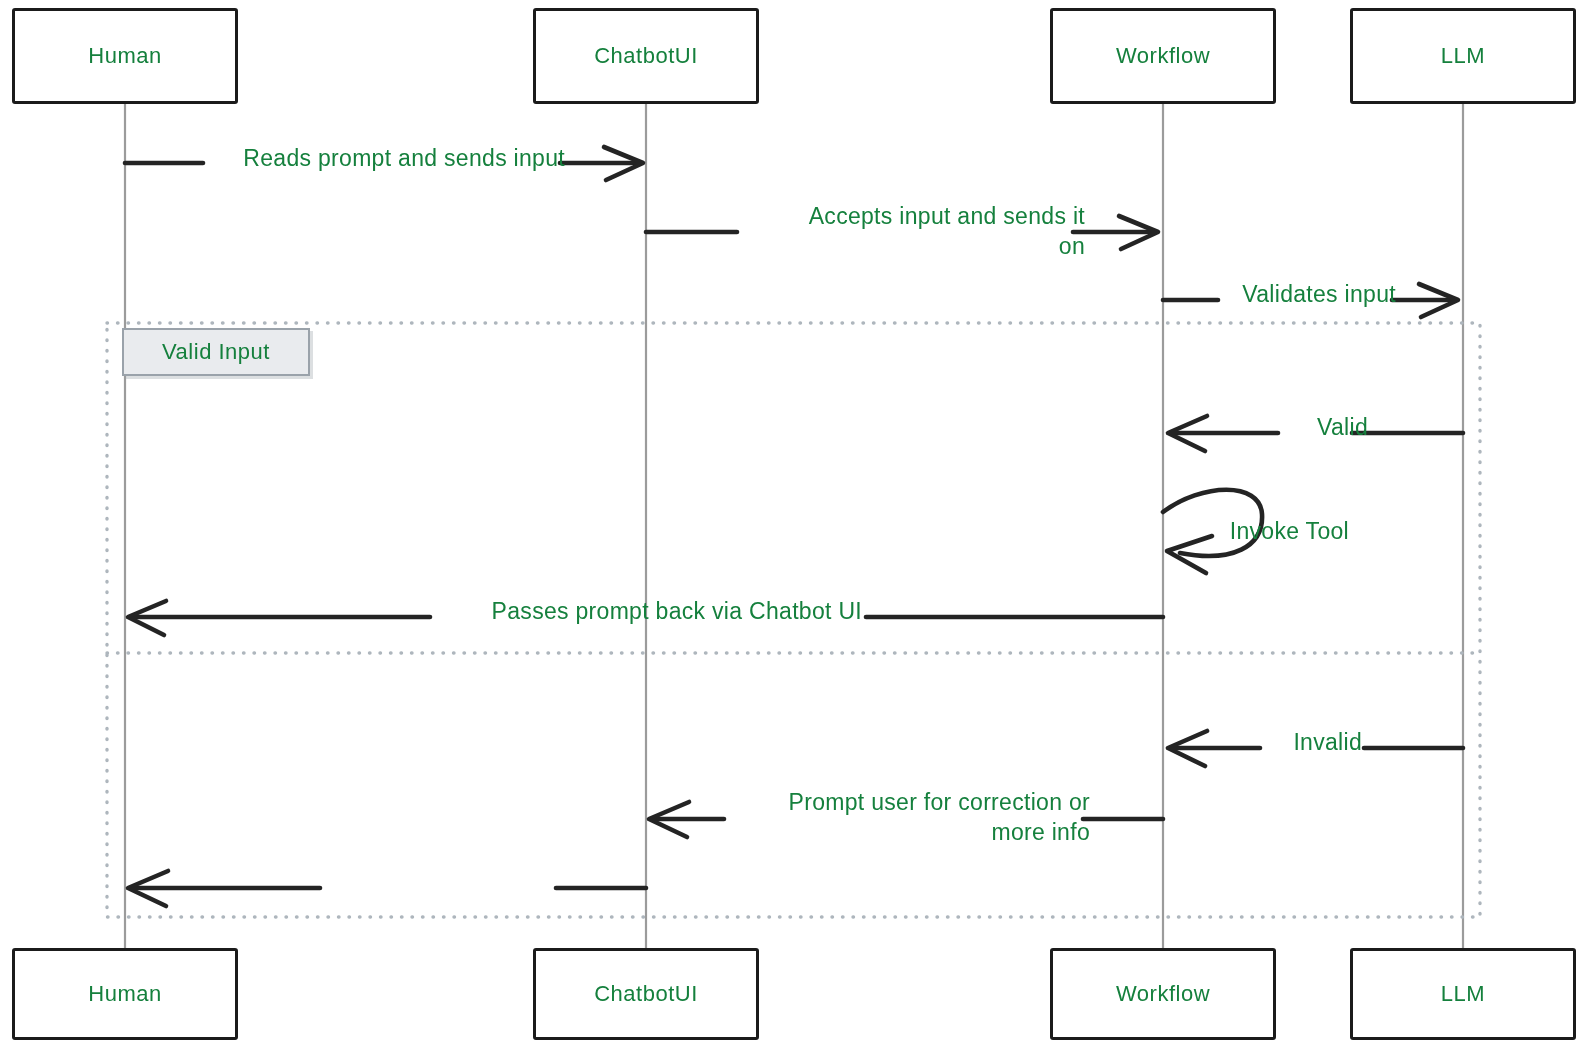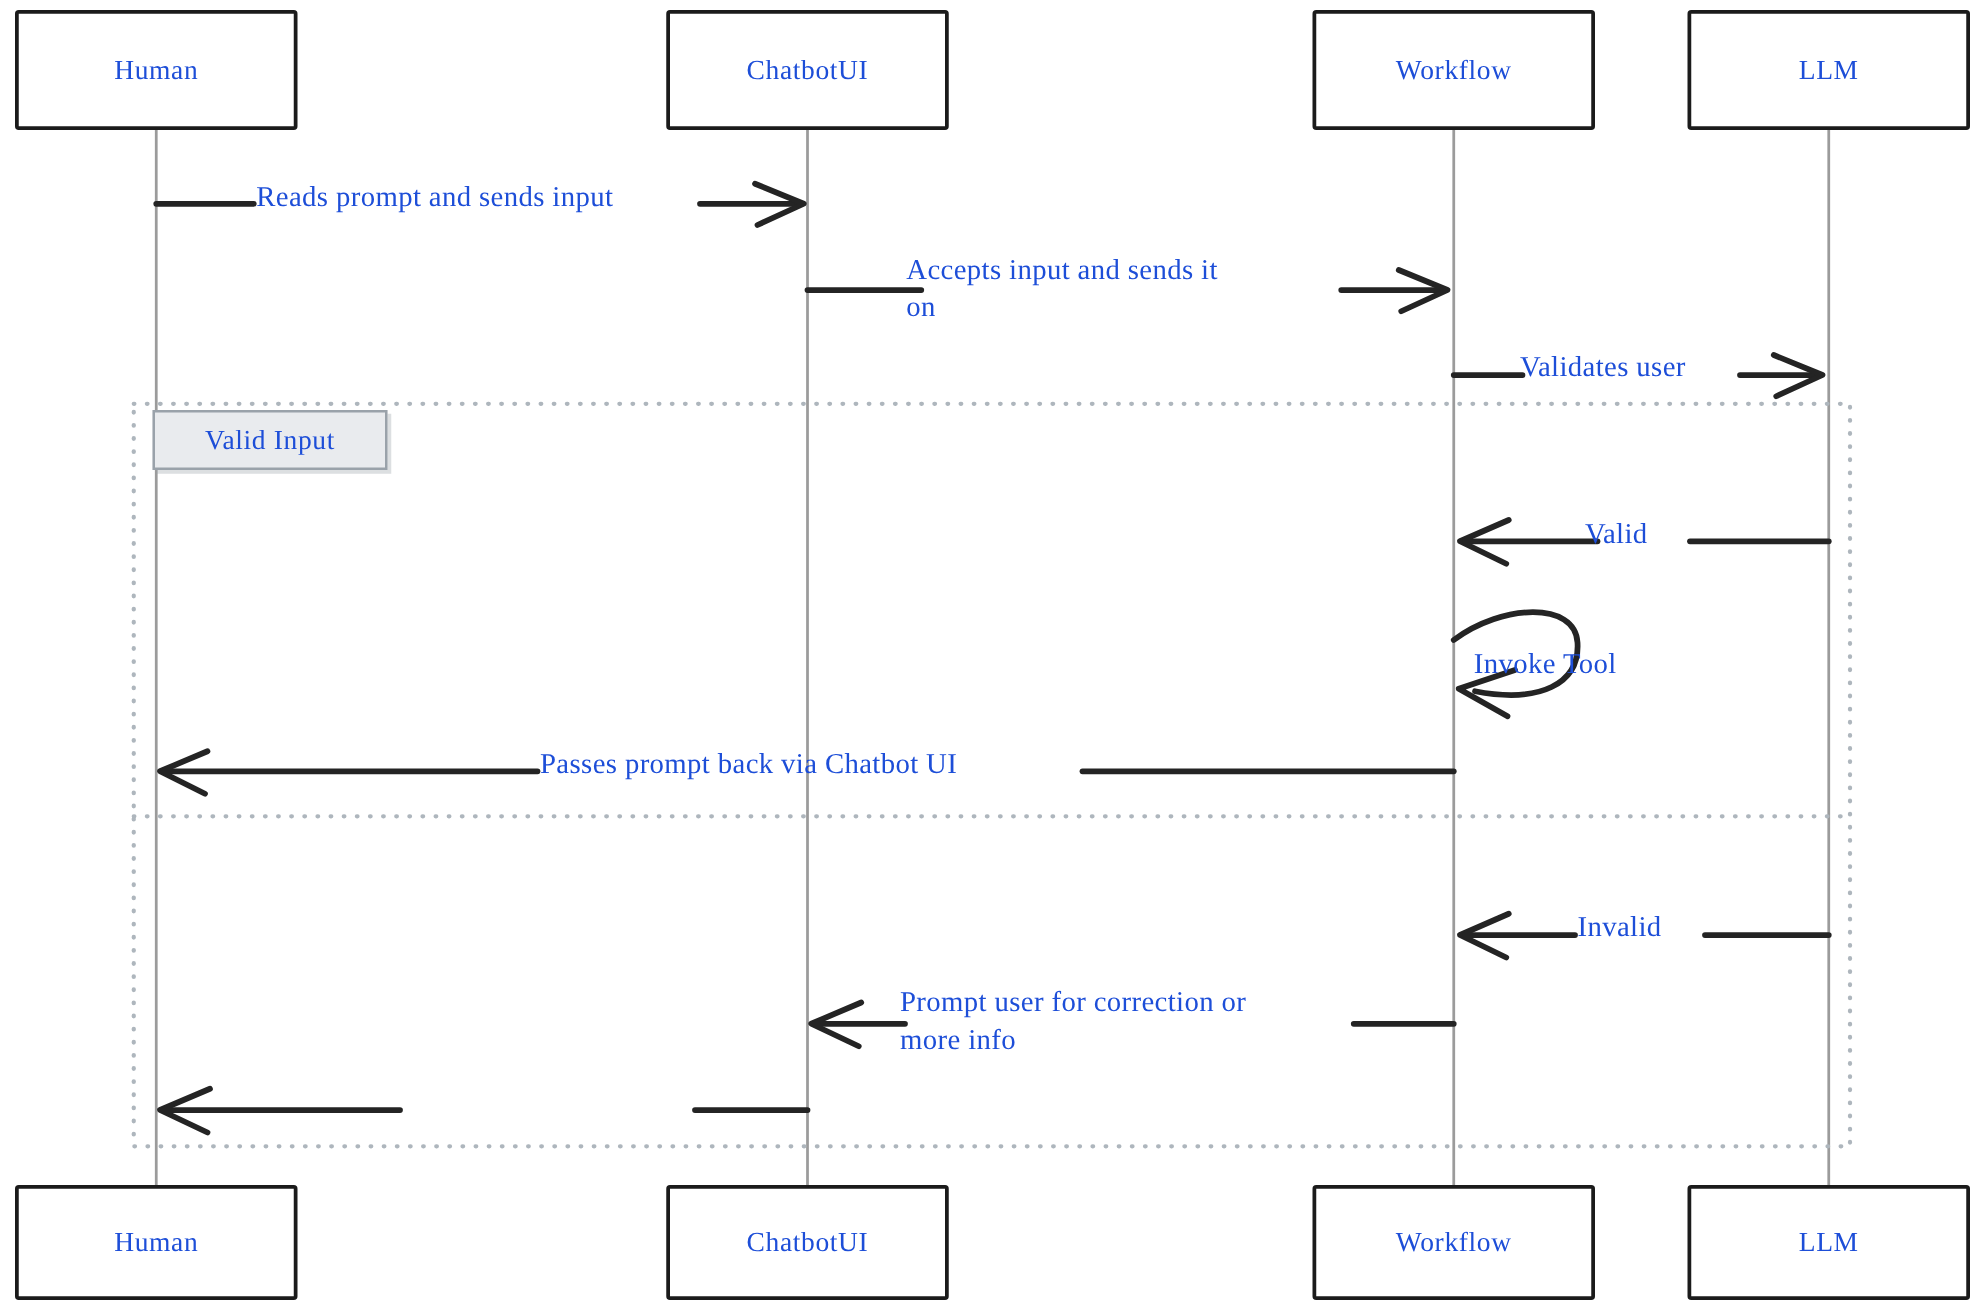--- a/index.html
+++ b/index.html
@@ -1,41 +1,41 @@
 <!DOCTYPE html>
 <html><head>
 <meta charset="utf-8">
 <style>
   html,body{margin:0;padding:0;background:#ffffff;}
   .canvas{
     position:relative;
     width:1582px;height:1053px;
     background:#ffffff;
-    font-family:Liberation Serif, serif;
-    color:#1d4ed8;
+    font-family:Liberation Sans, sans-serif;
+    color:#15803d;
     overflow:hidden;
   }
   .layer{position:absolute;left:0;top:0;}
   
   .pbox{
     position:absolute;
     width:226px;height:96px;
     background:#ffffff;
     border:3.5px solid #1b1b1b;
     border-radius:3px;
     box-sizing:border-box;
     display:flex;align-items:center;justify-content:center;
     font-size:22px;letter-spacing:.5px;
     z-index:3;
   }
   .pbox.bottom{height:92px;}
   
   .mlabel{
     position:absolute;
-    text-align:left;
+    text-align:right;
     font-size:23px;
     line-height:30px;
     letter-spacing:.3px;
     white-space:nowrap;
     z-index:4;
   }
   .mlabel .row{display:block;white-space:nowrap;}
   
   .secbox{
     position:absolute;
@@ -137,21 +137,21 @@
 
   <div class="secbox" style="left:107px;top:328px;width:188px;height:48px;">Valid Input</div>
 
   <div class="mlabel" style="left:205px;top:143px;width:360px;">Reads prompt and sends input</div>
 
   <div class="mlabel" style="left:725px;top:201px;width:360px;">
     <span class="row">Accepts input and sends it</span>
     <span class="row">on</span>
   </div>
 
-  <div class="mlabel" style="left:1216px;top:279px;width:180px;">Validates user</div>
+  <div class="mlabel" style="left:1216px;top:279px;width:180px;">Validates input</div>
 
   <div class="mlabel" style="left:1268px;top:412px;width:100px;">Valid</div>
 
   <div class="mlabel" style="left:1179px;top:516px;width:170px;">Invoke Tool</div>
 
   <div class="mlabel" style="left:432px;top:596px;width:430px;">Passes prompt back via Chatbot UI</div>
 
   <div class="mlabel" style="left:1262px;top:727px;width:100px;">Invalid</div>
 
   <div class="mlabel" style="left:720px;top:787px;width:370px;">

